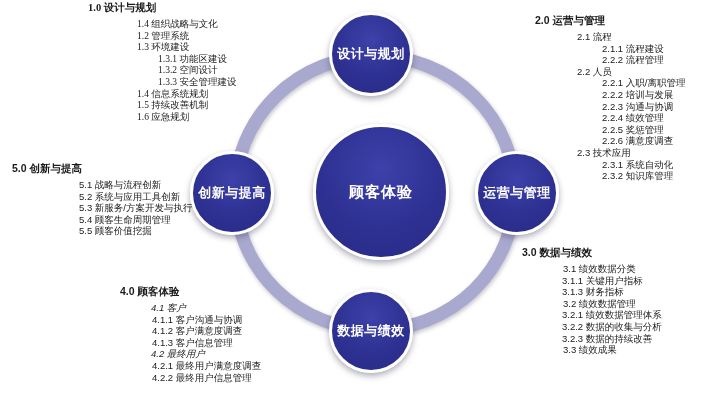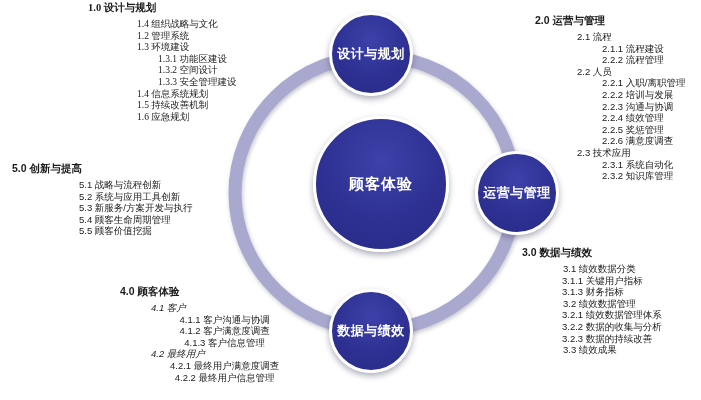--- a/index.html
+++ b/index.html
@@ -24,56 +24,59 @@
     display:flex; align-items:center; justify-content:center;
     color:#ffffff; font-weight:bold; text-align:center;
   }
   .node--satellite { width:84px; height:84px; font-size:13px; letter-spacing:0.5px; }
   .node--center    { width:136px; height:136px; font-size:15px; letter-spacing:1px; }
 
   .node--top    { left:329px; top:12px;  }
   .node--right  { left:475px; top:151px; }
   .node--bottom { left:329px; top:289px; }
   .node--left   { left:190px; top:151px; }
-  .node--center { left:313px; top:116px; }
+  .node--center { left:313px; top:124px; }
 
   
   .list { position:absolute; color:#1a1a1a; white-space:nowrap; }
   .list-heading { font-size:10.5px; font-weight:bold; line-height:12px; margin-bottom:5px; }
   .list-item    { font-size:9.5px;  line-height:11.6px; }
 
   #list-design      { left:88px;  top:2px;font-family:Liberation Serif, serif;   }
   #list-operations  { left:535px; top:14px;  }
   #list-data        { left:522px; top:246px; }
   #list-customer    { left:120px; top:285px; }
   #list-innovation  { left:12px;  top:162px; }
 
   #list-design     .lvl1 { margin-left:49px; } #list-design     .lvl2 { margin-left:70px; }
   #list-operations .lvl1 { margin-left:42px; } #list-operations .lvl2 { margin-left:67px; }
   #list-data       .lvl1 { margin-left:41px; } #list-data       .lvl2 { margin-left:40px; }
-  #list-customer   .lvl1 { margin-left:31px;font-style:italic; } #list-customer   .lvl2 { margin-left:50px;text-align:center; }
+  #list-customer   .lvl1 { margin-left:31px;font-style:italic; } #list-customer   .lvl2 { margin-left:32px; }
   #list-innovation .lvl1 { margin-left:23px;padding-left:44px; }
 </style>
 </head>
 <body>
 
 <div class="canvas">
 
   <svg class="ring-svg" width="701" height="400" viewBox="0 0 701 400" aria-hidden="true">
     <ellipse cx="375" cy="193" rx="140" ry="137" fill="none" stroke="#a9a8ce" stroke-width="13" style="filter:drop-shadow(1px 2px 2px rgba(80,80,110,0.35));"></ellipse>
   </svg>
 
   <div class="node node--satellite node--right">
     <span>运营与管理</span>
   </div>
   <div class="node node--satellite node--top">
     <span>设计与规划</span>
   </div>
   <div class="node node--satellite node--bottom">
     <span>数据与绩效</span>
+  </div>
+  <div class="node node--satellite node--left">
+    <span>创新与提高</span>
   </div>
 
   <div class="node node--center">
     <span>顾客体验</span>
   </div>
 
   <div class="list" id="list-design">
       <div class="list-heading">1.0 设计与规划</div>
       <div class="list-item lvl1">1.4 组织战略与文化</div>
       <div class="list-item lvl1">1.2 管理系统</div>

